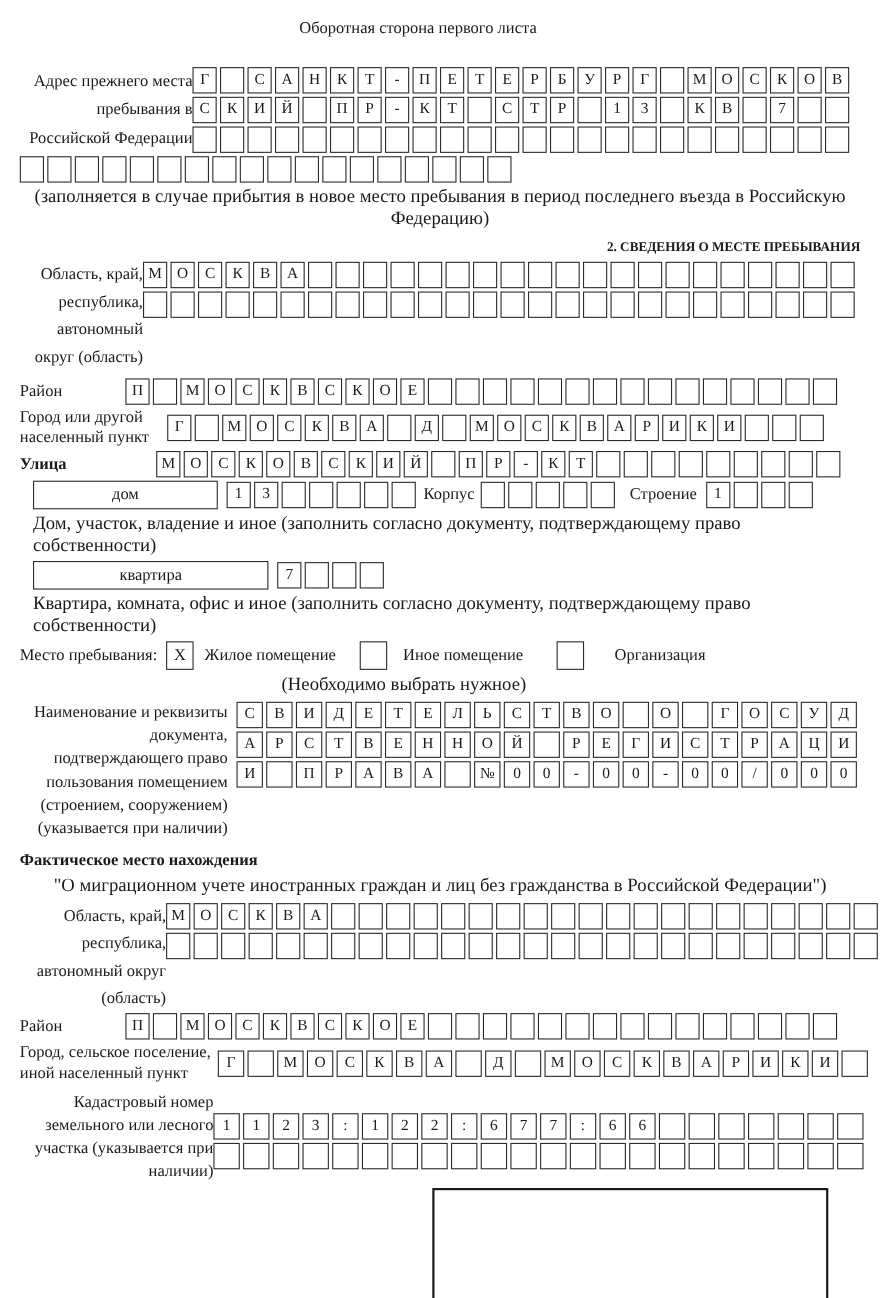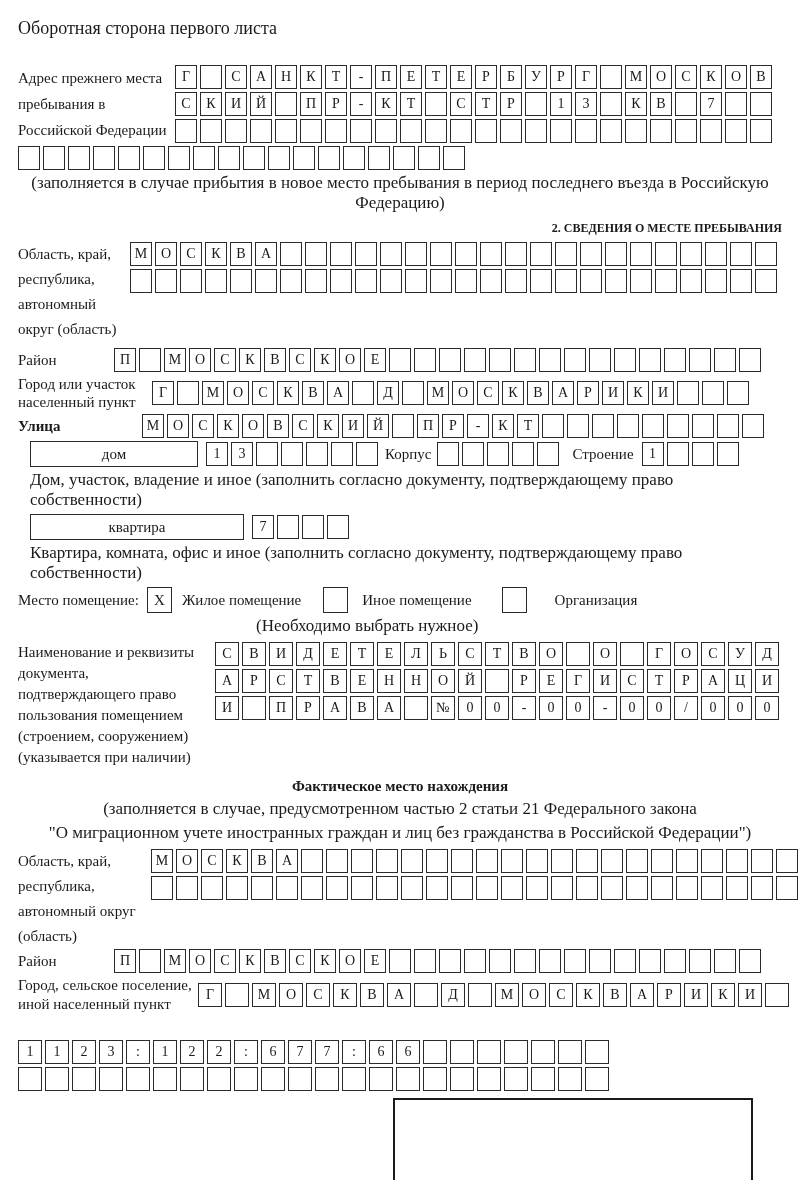--- a/index.html
+++ b/index.html
@@ -1,36 +1,36 @@
 <!DOCTYPE html>
 <html lang="ru"><head>
 <meta charset="utf-8">
 <style>
   * { box-sizing: border-box; margin: 0; padding: 0; }
   body { background: #ffffff; font-family: "Liberation Serif", "DejaVu Serif", serif; color: #1a1a1a; }
   .page { width: 800px; height: 1180px; margin: 0 auto; background: #fff; padding: 10px 18px 0 18px; overflow: hidden; }
 
-  .header-note { text-align: left; font-size: 18px; padding-right: 40px; margin-top: 8px; margin-bottom: 26px; }
-
-  .flexblock { display: flex; align-items: flex-start; }
+  .header-note { text-align: center; font-size: 15px; padding-right: 40px; margin-top: 8px; margin-bottom: 26px; }
+
+  .flexblock { display: flex; align-items: flex-start; text-align: right; }
   .lbl { font-size: 15px; line-height: 26px; flex: none; }
   .rows-col { flex: 1; }
 
   .cell-row { display: flex; margin-bottom: 3px; }
   .cell { flex: none; width: 22px; height: 24px; border: 1.6px solid #2b2b2b; margin-right: 3px;
           display: inline-flex; align-items: center; justify-content: center;
           font-size: 14px; font-weight: 500; }
   .cells { display: flex; flex: none; }
   .cells.wide .cell { width: 24px; }
 
   .caption { font-size: 17px; margin: 2px 0 4px 0; }
   .caption.center { text-align: center; }
 
   .sec-title { text-align: right; font-weight: bold; font-size: 12px; margin: 8px 0 6px 0; }
-  .sub-title { text-align: center; font-weight: bold; font-size: 15px; margin: 10px 0 4px 0; }
+  .sub-title { text-align: left; font-weight: bold; font-size: 15px; margin: 10px 0 4px 0; }
 
   .rowline { display: flex; align-items: center; margin-bottom: 3px; }
   .rowline .lbl { line-height: 18px; }
 
   .fieldbox { flex: none; border: 1.6px solid #2b2b2b; height: 26px; display: inline-flex;
               align-items: center; justify-content: center; font-size: 15px; }
   .dom-box { width: 168px; }
   .kv-box  { width: 214px; }
 
   .inline-lbl { font-size: 15px; flex: none; }
@@ -241,21 +241,21 @@
         <span class="cell"></span>
         <span class="cell"></span>
         <span class="cell"></span>
         <span class="cell"></span>
         <span class="cell"></span>
         <span class="cell"></span>
       </div>
   </div>
 
   <div class="rowline">
-    <div class="lbl" style="width:134px;">Город или участок населенный пункт</div>
+    <div class="lbl" style="width:134px;">Город или другой населенный пункт</div>
     <div class="cells">
         <span class="cell">Г</span>
         <span class="cell"></span>
         <span class="cell">М</span>
         <span class="cell">О</span>
         <span class="cell">С</span>
         <span class="cell">К</span>
         <span class="cell">В</span>
         <span class="cell">А</span>
         <span class="cell"></span>
@@ -342,21 +342,21 @@
     <div class="cells" style="margin-left:8px;">
         <span class="cell">7</span>
         <span class="cell"></span>
         <span class="cell"></span>
         <span class="cell"></span>
       </div>
   </div>
   <div class="caption" style="margin-left:12px;">Квартира, комната, офис и иное (заполнить согласно документу, подтверждающему право собственности)</div>
 
   <div class="rowline">
-    <div class="inline-lbl">Место помещение:</div>
+    <div class="inline-lbl">Место пребывания:</div>
     <div class="checkbox" style="margin-left:8px;">X</div>
     <div class="inline-lbl" style="margin-left:10px;">Жилое помещение</div>
     <div class="checkbox" style="margin-left:22px;"></div>
     <div class="inline-lbl" style="margin-left:14px;">Иное помещение</div>
     <div class="checkbox" style="margin-left:30px;"></div>
     <div class="inline-lbl" style="margin-left:28px;text-align:center;">Организация</div>
   </div>
   <div class="caption" style="margin-left:238px;">(Необходимо выбрать нужное)</div>
 
   <div class="flexblock mt6">
@@ -428,21 +428,20 @@
           <span class="cell">0</span>
           <span class="cell">/</span>
           <span class="cell">0</span>
           <span class="cell">0</span>
           <span class="cell">0</span>
         </div>
     </div>
   </div>
 
   <div class="sub-title">Фактическое место нахождения</div>
-  <div class="caption center">(заполняется в случае, предусмотренном частью 2 статьи 21 Федерального закона</div>
   <div class="caption center">"О миграционном учете иностранных граждан и лиц без гражданства в Российской Федерации")</div>
 
   <div class="flexblock mt6">
     <div class="lbl" style="width:133px; line-height:25px;">Область, край, республика, автономный округ (область)</div>
     <div class="rows-col">
       <div class="cell-row">
           <span class="cell">М</span>
           <span class="cell">О</span>
           <span class="cell">С</span>
           <span class="cell">К</span>
@@ -554,20 +553,21 @@
         <span class="cell">А</span>
         <span class="cell">Р</span>
         <span class="cell">И</span>
         <span class="cell">К</span>
         <span class="cell">И</span>
         <span class="cell"></span>
       </div>
   </div>
 
   <div class="flexblock mt6">
+    <div class="lbl" style="width:176px; line-height:21px;">Кадастровый номер земельного или лесного участка (указывается при наличии)</div>
     <div class="rows-col" style="padding-top:20px;">
       <div class="cell-row cells wide">
           <span class="cell">1</span>
           <span class="cell">1</span>
           <span class="cell">2</span>
           <span class="cell">3</span>
           <span class="cell">:</span>
           <span class="cell">1</span>
           <span class="cell">2</span>
           <span class="cell">2</span>

